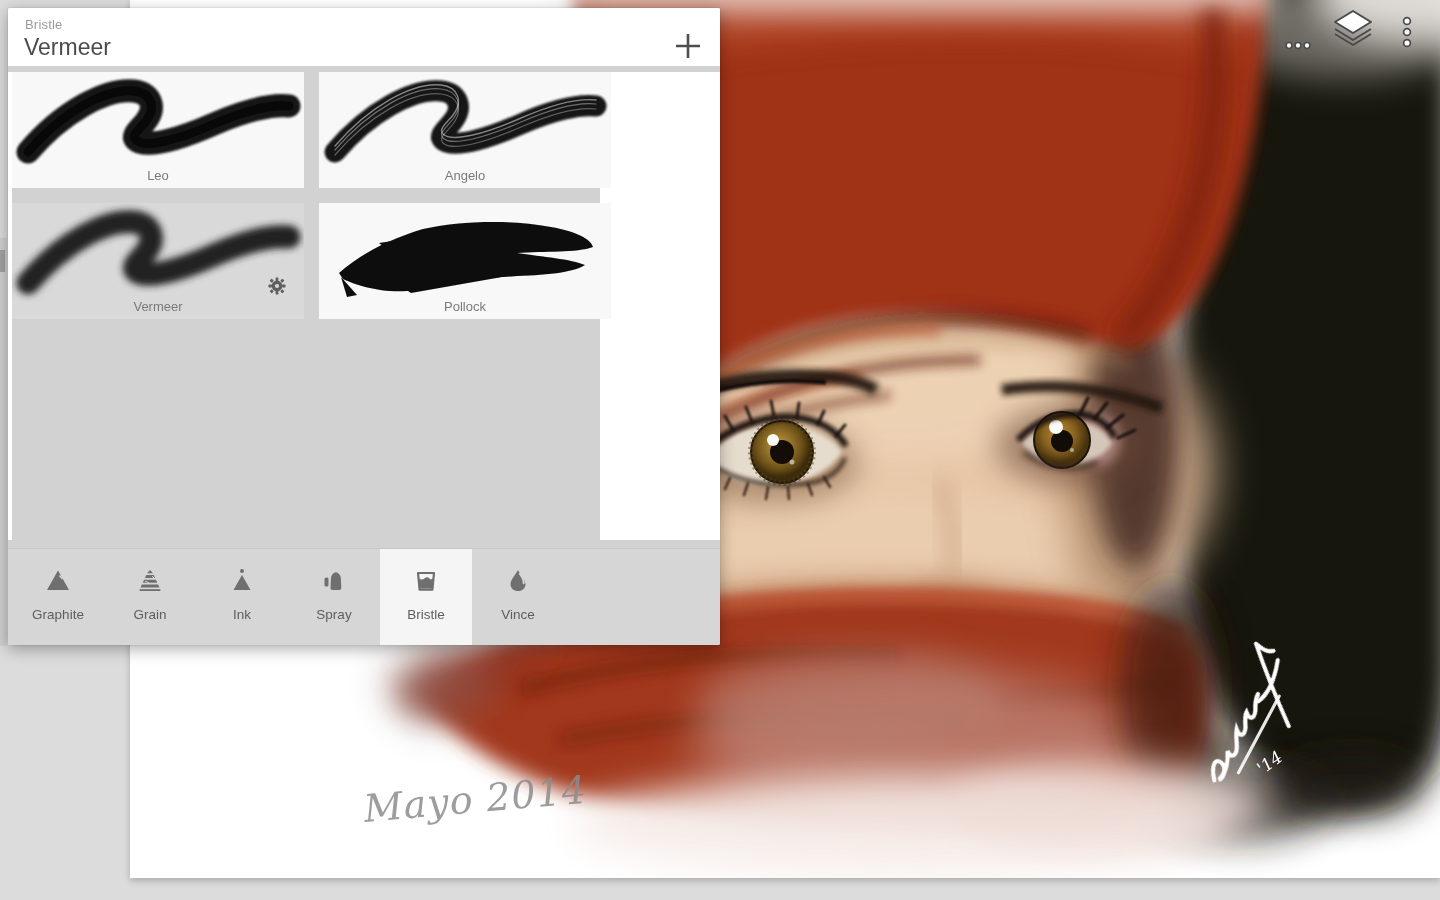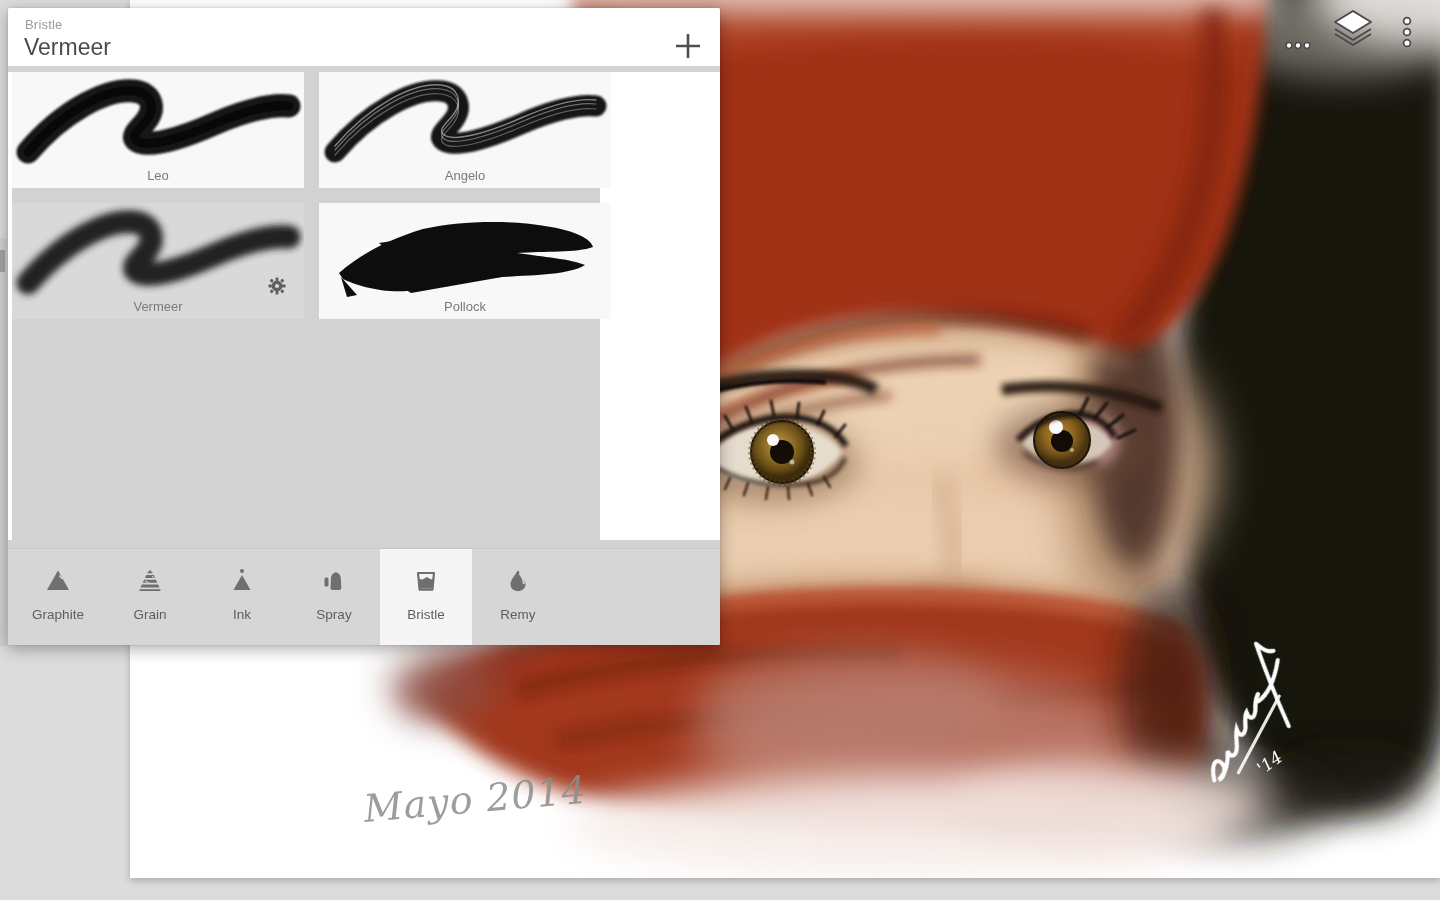--- a/index.html
+++ b/index.html
@@ -351,16 +351,16 @@
       </div>
       <div class="tlabel">Bristle</div>
     </div>
     <div class="tab">
       <div class="ticon">
         <svg viewBox="0 0 26 26" width="26" height="26">
           <path d="M13,3.2 C9.5,8.5 5.5,13.5 5.5,17.2 C5.5,21.4 8.9,24 13,24 C17.1,24 20.5,21.4 20.5,17.2 C20.5,13.5 16.5,8.5 13,3.2 Z" fill="#6f6f6f"></path>
           <path d="M14.8,6.8 C17.6,10.2 18.9,13.2 18.7,16.2" stroke="#d6d6d6" stroke-width="2" fill="none" stroke-linecap="round"></path>
         </svg>
       </div>
-      <div class="tlabel">Remy</div>
+      <div class="tlabel">Vince</div>
     </div>
   </div>
 </div>
 
 </body></html>

